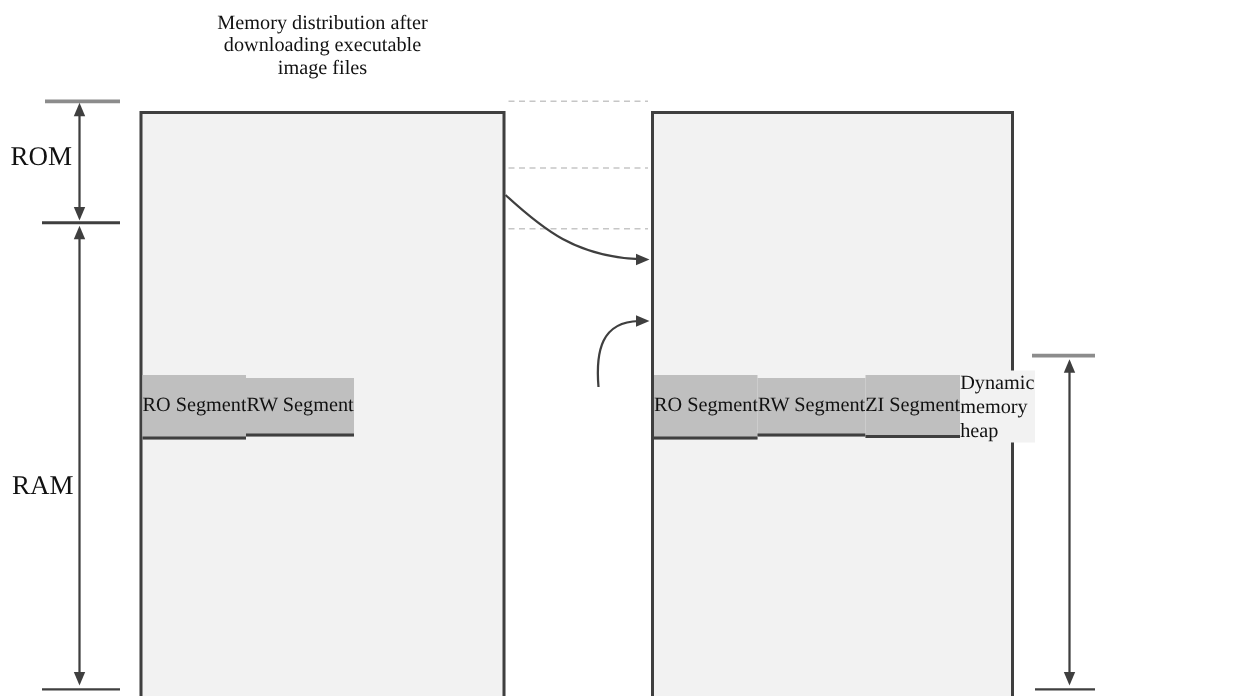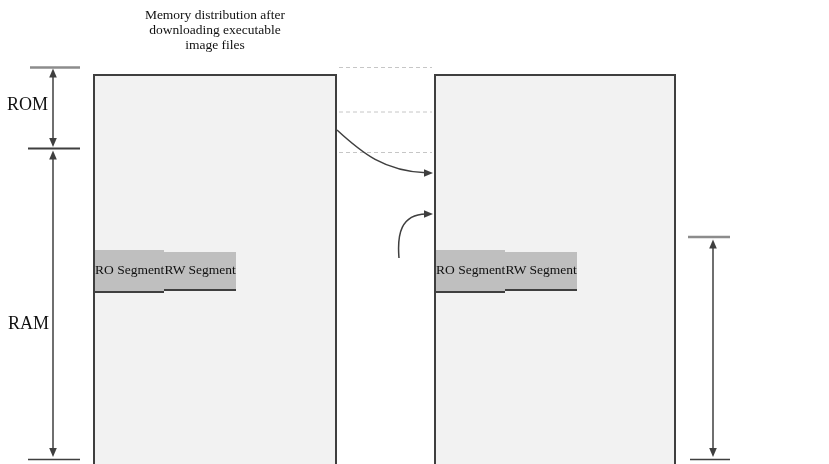--- a/index.html
+++ b/index.html
@@ -99,20 +99,26 @@
   </div>
 
   <div class="membox right">
     <div class="seg dark" style="height:41px">
       <span>RO Segment</span>
     </div>
     <div class="seg light bordered" style="height:39px"></div>
     <div class="seg dark" style="height:37px">
       <span>RW Segment</span>
     </div>
+    <div class="seg dark" style="height:40px">
+      <span>ZI Segment</span>
+    </div>
+    <div class="seg light grow">
+      <span>Dynamic memory heap</span>
+    </div>
   </div>
 
   <svg class="overlay" viewBox="0 0 829 464" xmlns="http://www.w3.org/2000/svg">
 
     <g>
       <line class="stroke-dashed" x1="339" y1="67.5" x2="432" y2="67.5"></line>
       <line class="stroke-dashed" x1="339" y1="112" x2="432" y2="112"></line>
       <line class="stroke-dashed" x1="339" y1="152.5" x2="432" y2="152.5"></line>
     </g>
 

